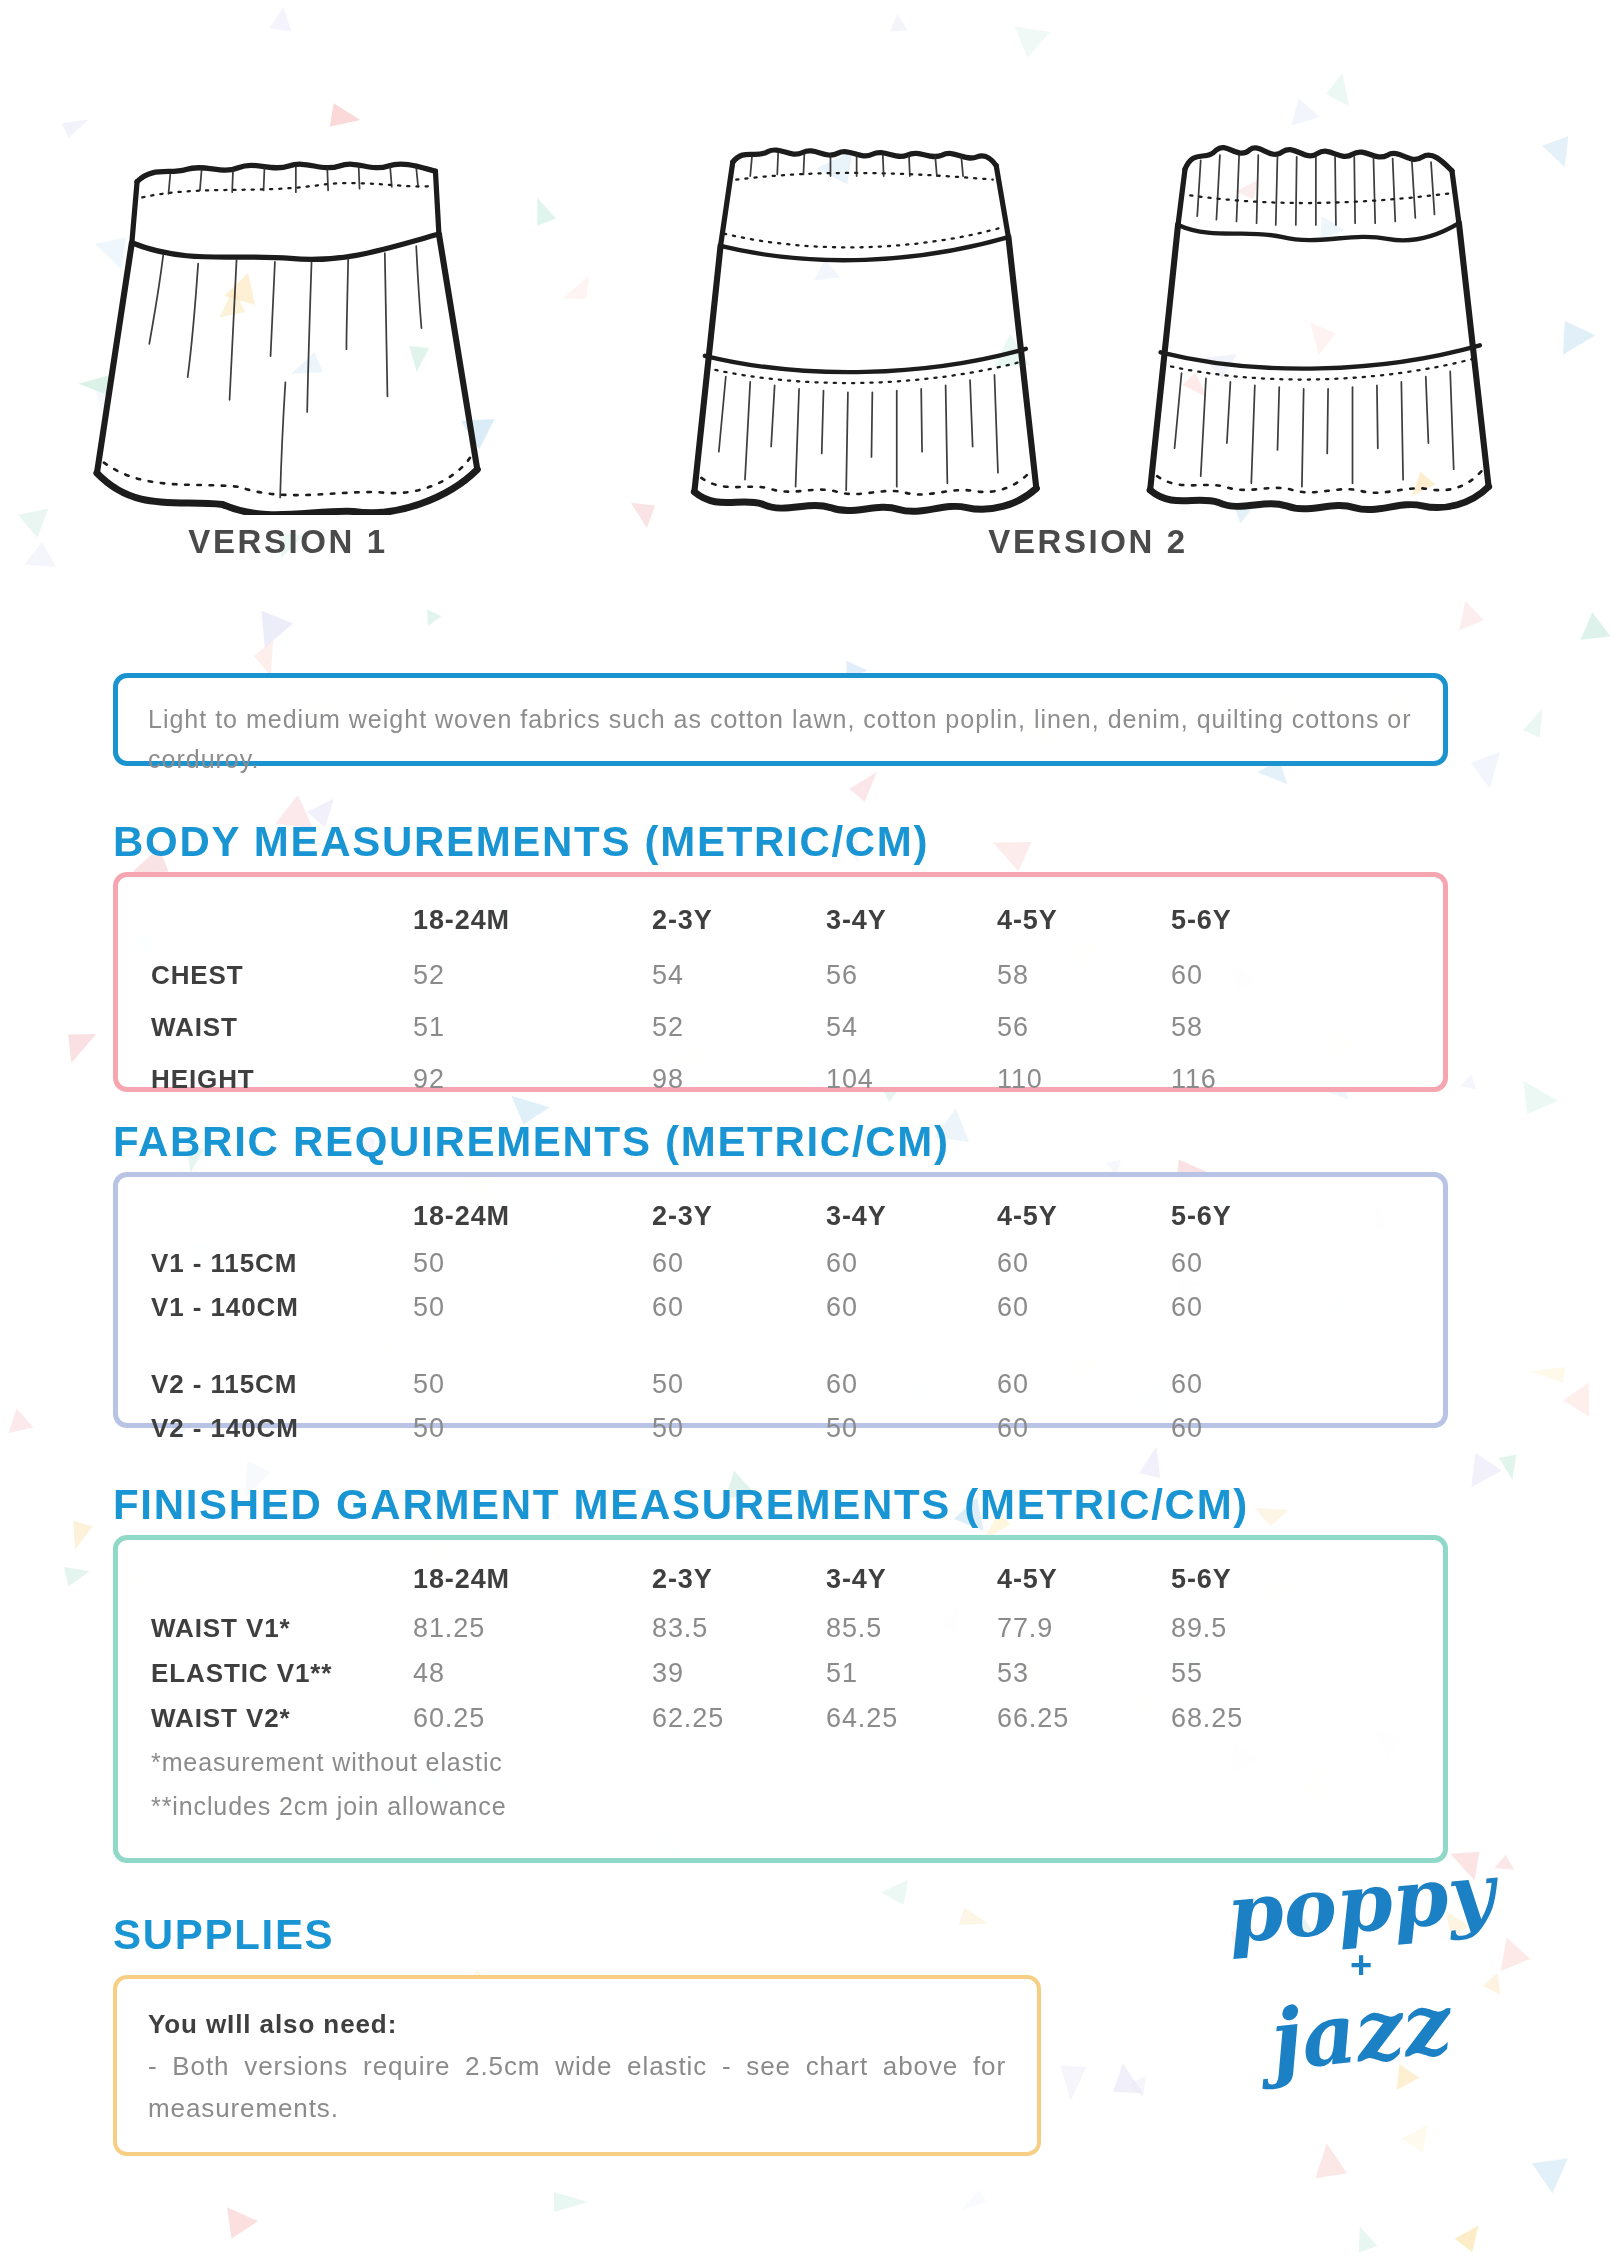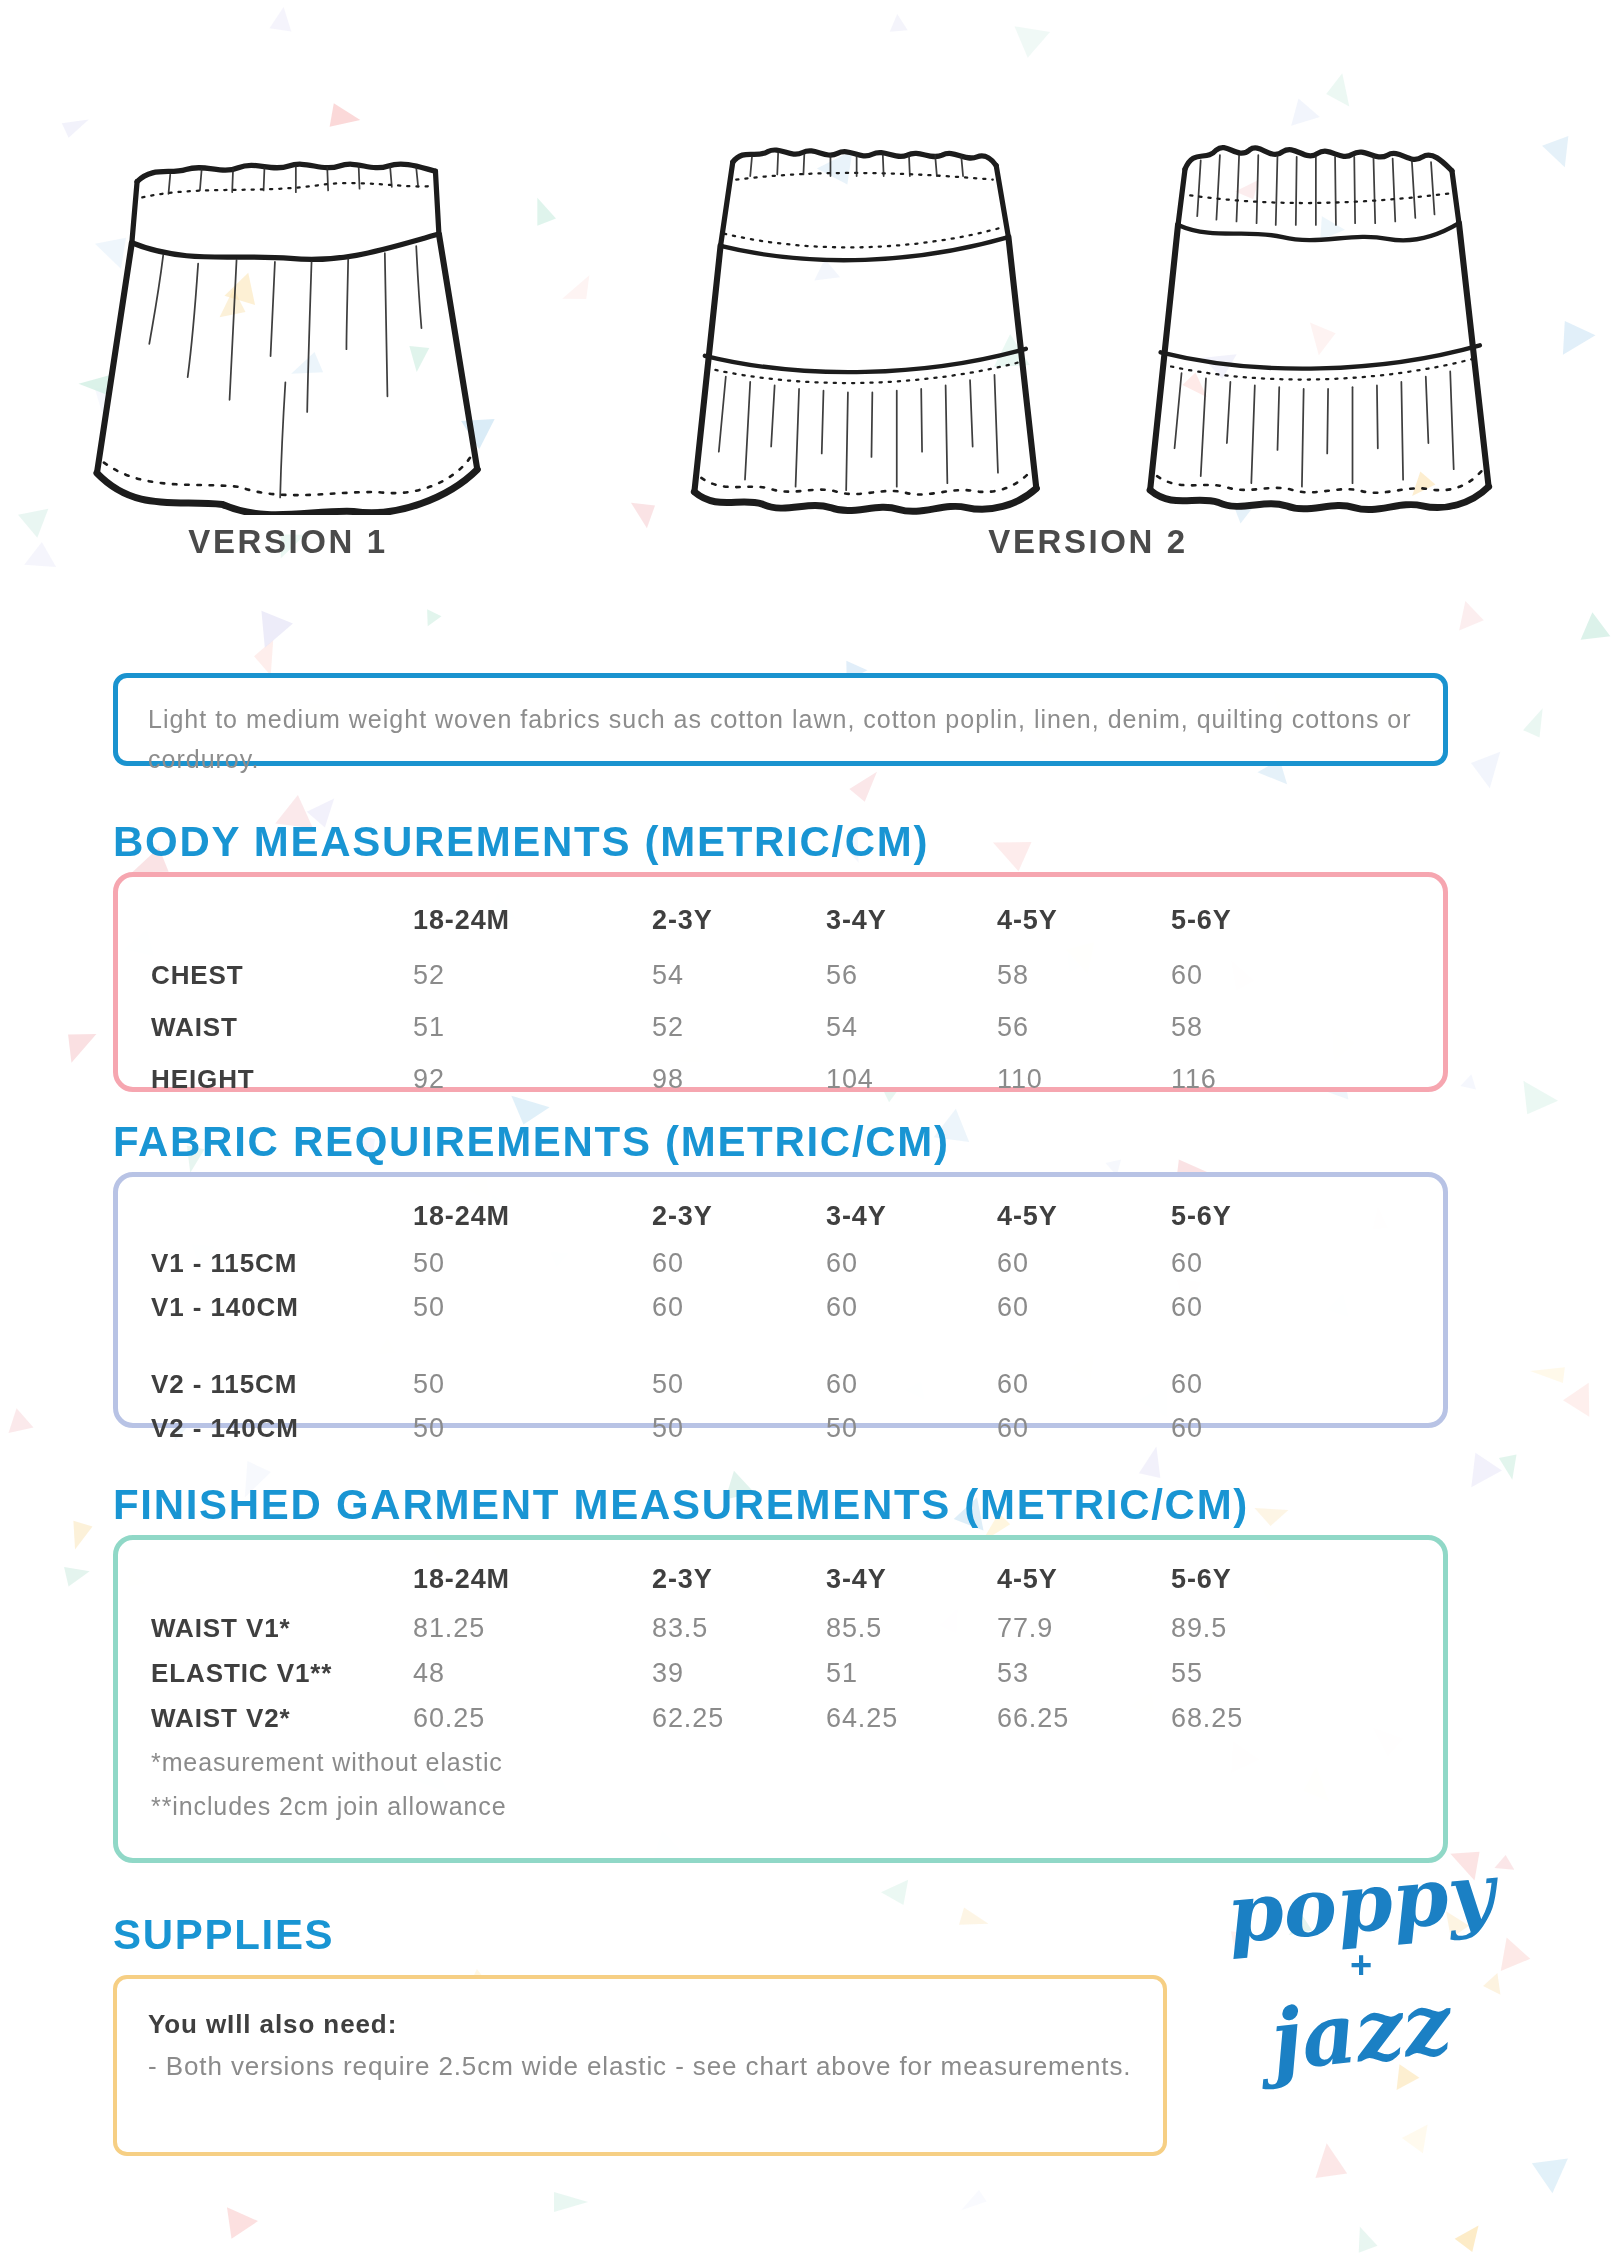--- a/index.html
+++ b/index.html
@@ -25,21 +25,21 @@
   .box-pink{border:5.2px solid var(--box-pink,#f6a6b0);}
   .box-lav{border:5.2px solid var(--box-lav,#b8c3e5);}
   .box-mint{border:5.2px solid var(--box-mint,#90d8c7);}
   .box-yellow{border:4.4px solid var(--box-yellow,#f6cf84);}
 
   .body-text{
     color:#8d8d8d;font-size:25px;letter-spacing:1px;line-height:40px;
     padding:21px 30px 0 30px;
   }
 
-  .tablebox{padding:17.4px 0 0 33px;border-radius:20px;}
+  .tablebox{padding:17.4px 0 0 33px;}
   .trow{display:grid;grid-template-columns:262px 239px 174px 171px 174px 1fr;align-items:center;}
   #body-table .trow{height:52px;}
   #fabreq-table .trow{height:44px;}
   #finished-table .trow{height:45px;}
   .thead-row{margin-bottom:3.5px;}
   .tcell{white-space:nowrap;}
   .thead{font-weight:bold;color:#3f3f3f;font-size:27px;letter-spacing:0.9px;}
   .tlabel{font-weight:bold;color:#3f3f3f;font-size:26px;letter-spacing:0.9px;}
   .tval{color:#8b8b8b;font-size:27px;letter-spacing:0.9px;}
   .tspacer{height:33px;}
@@ -482,21 +482,21 @@
         <div class="tcell tval">62.25</div>
         <div class="tcell tval">64.25</div>
         <div class="tcell tval">66.25</div>
         <div class="tcell tval">68.25</div>
       </div>
       <div class="footnote">*measurement without elastic</div>
       <div class="footnote">**includes 2cm join allowance</div>
     </div>
 
   <div class="section-title" style="top:1911px;">SUPPLIES</div>
-  <div class="box box-yellow" style="top:1975px;width:1054px;height:181px;">
+  <div class="box box-yellow" style="top:1975px;width:928px;height:181px;">
     <div class="supplies-body">
       <div class="supplies-intro">You wIll also need:</div>
       <div class="supplies-item justify">- Both versions require 2.5cm wide elastic - see chart above for measurements.</div>
     </div>
   </div>
 
   <div class="logo">
     <div class="logo-word1">poppy</div>
     <div class="logo-plus">+</div>
     <div class="logo-word2">jazz</div>

